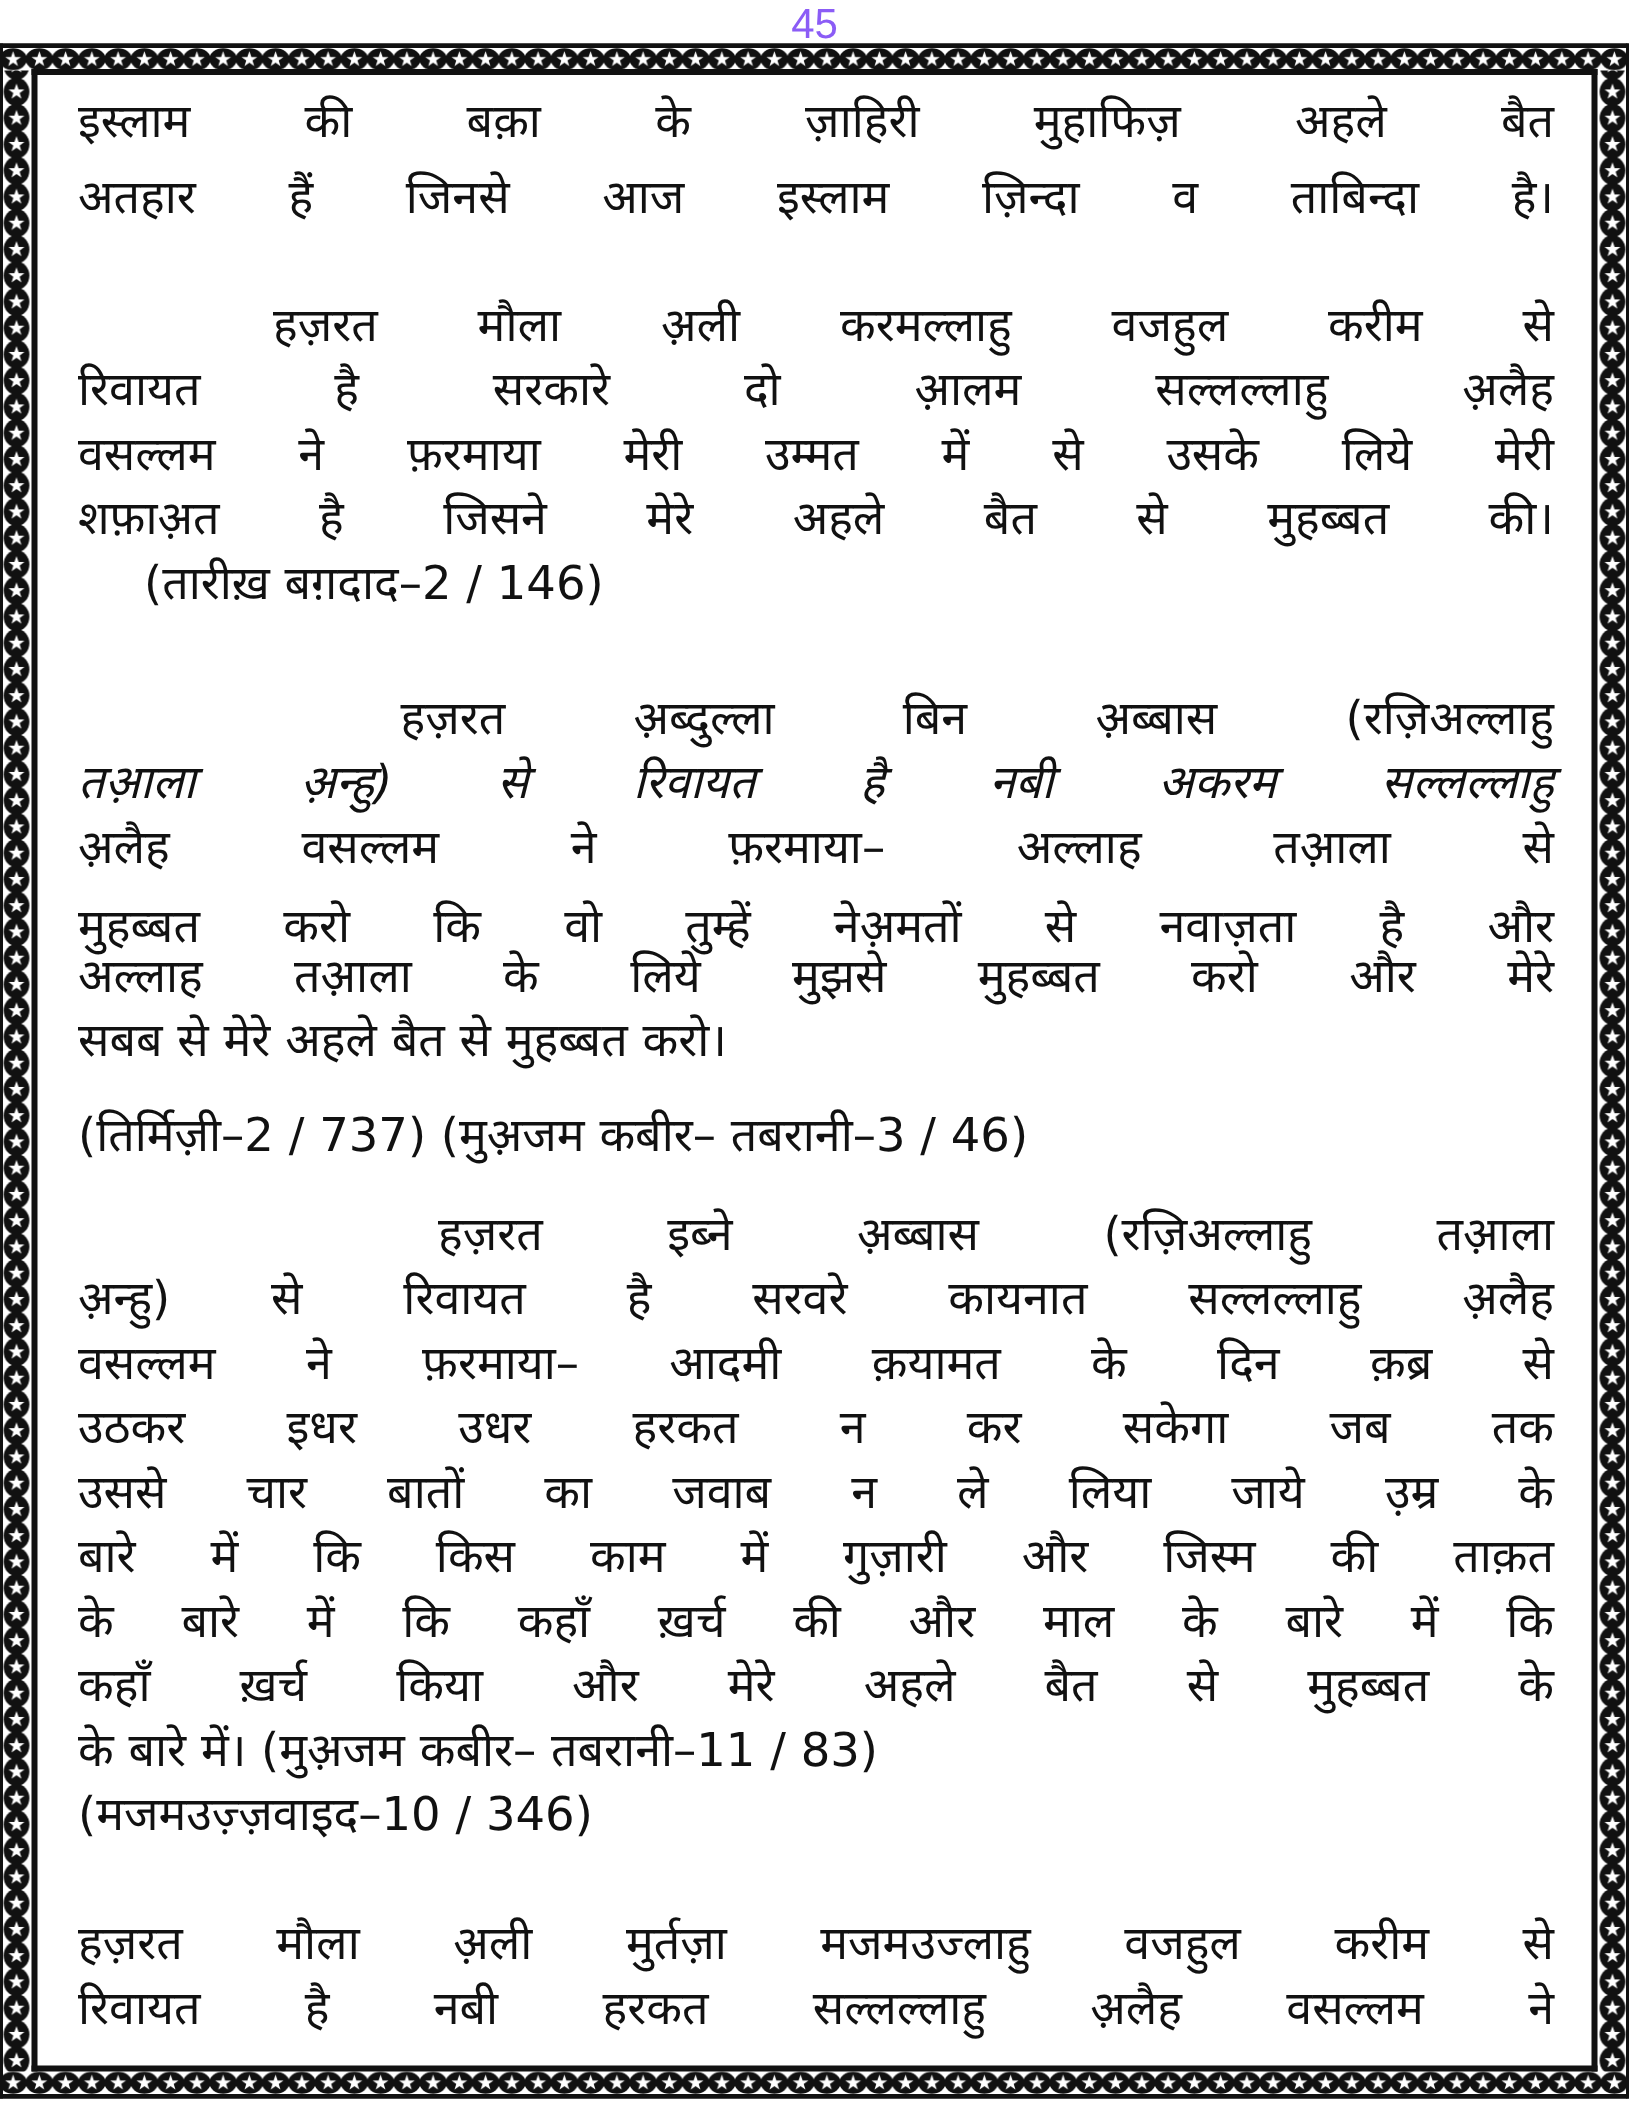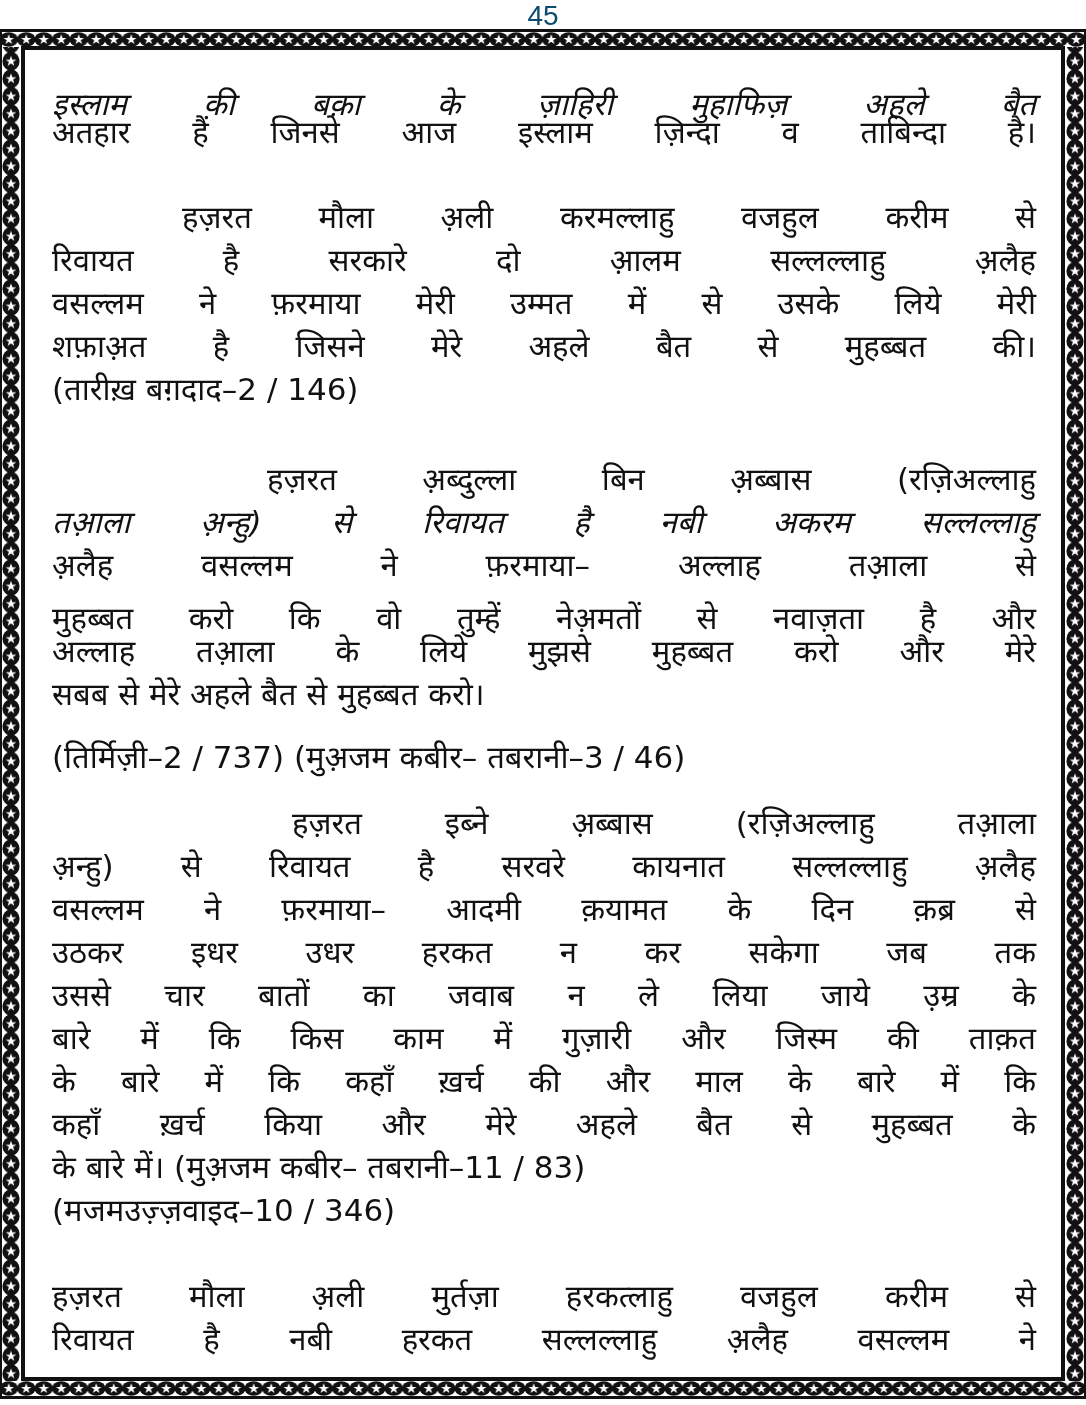--- a/index.html
+++ b/index.html
@@ -1,19 +1,19 @@
 <!DOCTYPE html>
 <html><head>
 <meta charset="utf-8">
 <style>
   html, body { margin: 0; padding: 0; background: #ffffff; }
   body { width: 1086px; height: 1405px; position: relative; overflow: hidden;
          font-family: "DejaVu Sans", "Liberation Sans", sans-serif; color: #111111; }
   .page-number { position: absolute; top: 2px; left: 0; width: 1086px; text-align: center;
-                 font-family: "Liberation Sans", "DejaVu Sans", sans-serif; font-size: 28px; line-height: 28px; color: #0c4a6e; }
+                 font-family: "Liberation Sans", "DejaVu Sans", sans-serif; font-size: 28px; line-height: 28px; color: #8b5cf6; }
   
   .frame-outer { position: absolute; left: 0; top: 29px; width: 1085px; height: 1370px;
                  border-top: 3px solid #111; border-bottom: 3px solid #111; box-sizing: border-box; }
   .chain-svg { position: absolute; display: block; }
   .content { position: absolute; left: 52px; top: 0; width: 984px; }
   .line { position: absolute; left: 0; width: 984px; height: 43px; font-size: 31px; line-height: 43px;
           white-space: nowrap; overflow: visible; }
   .line.justify { text-align: justify; text-align-last: justify; white-space: normal; }
   .line.left { text-align: left; }
 </style>
@@ -65,30 +65,30 @@
       <rect x="21" y="46" width="1044" height="4" fill="#111"></rect>
       <rect x="21" y="1377" width="1044" height="4" fill="#111"></rect>
       <rect x="21" y="46" width="4" height="1335" fill="#111"></rect>
       <rect x="1061" y="46" width="4" height="1335" fill="#111"></rect>
     </svg>
   </div>
 
   <div class="content">
 
     <div>
-      <div class="line justify" style="top:83px;font-style:italic;">इस्लाम की बक़ा के ज़ाहिरी मुहाफिज़ अहले बैत</div>
+      <div class="line justify" style="top:60px;">इस्लाम की बक़ा के ज़ाहिरी मुहाफिज़ अहले बैत</div>
       <div class="line justify" style="top:111px;">अतहार हैं जिनसे आज इस्लाम ज़िन्दा व ताबिन्दा है।</div>
     </div>
 
     <div>
       <div class="line justify" style="top:196px; left:130px; width:854px;">हज़रत मौला अ़ली करमल्लाहु वजहुल करीम से</div>
       <div class="line justify" style="top:239px;">रिवायत है सरकारे दो आ़लम सल्लल्लाहु अ़लैह</div>
       <div class="line justify" style="top:282px;">वसल्लम ने फ़रमाया मेरी उम्मत में से उसके लिये मेरी</div>
       <div class="line justify" style="top:325px;">शफ़ाअ़त है जिसने मेरे अहले बैत से मुहब्बत की।</div>
-      <div class="line left" style="top:368px;">(तारीख़ बग़दाद–2 / 146)</div>
+      <div class="line left" style="top:368px;margin-left:44px;">(तारीख़ बग़दाद–2 / 146)</div>
     </div>
 
     <div>
       <div class="line justify" style="top:458px; left:215px; width:769px;">हज़रत अ़ब्दुल्ला बिन अ़ब्बास (रज़िअल्लाहु</div>
       <div class="line justify" style="top:501px;font-style:italic;">तआ़ला अ़न्हु) से रिवायत है नबी अकरम सल्लल्लाहु</div>
       <div class="line justify" style="top:544px;">अ़लैह वसल्लम ने फ़रमाया– अल्लाह तआ़ला से</div>
       <div class="line justify" style="top:597px;">मुहब्बत करो कि वो तुम्हें नेअ़मतों से नवाज़ता है और</div>
       <div class="line justify" style="top:630px;">अल्लाह तआ़ला के लिये मुझसे मुहब्बत करो और मेरे</div>
       <div class="line left" style="top:673px;">सबब से मेरे अहले बैत से मुहब्बत करो।</div>
       <div class="line left" style="top:716px;margin-top:20px;">(तिर्मिज़ी–2 / 737) (मुअ़जम कबीर– तबरानी–3 / 46)</div>
@@ -101,18 +101,18 @@
       <div class="line justify" style="top:931px;">उठकर इधर उधर हरकत न कर सकेगा जब तक</div>
       <div class="line justify" style="top:974px;">उससे चार बातों का जवाब न ले लिया जाये उ़म्र के</div>
       <div class="line justify" style="top:1017px;">बारे में कि किस काम में गुज़ारी और जिस्म की ताक़त</div>
       <div class="line justify" style="top:1060px;">के बारे में कि कहाँ ख़र्च की और माल के बारे में कि</div>
       <div class="line justify" style="top:1103px;">कहाँ ख़र्च किया और मेरे अहले बैत से मुहब्बत के</div>
       <div class="line left" style="top:1146px;">के बारे में। (मुअ़जम कबीर– तबरानी–11 / 83)</div>
       <div class="line left" style="top:1189px;">(मजमउज़्ज़वाइद–10 / 346)</div>
     </div>
 
     <div>
-      <div class="line justify" style="top:1275px;">हज़रत मौला अ़ली मुर्तज़ा हरकत्लाहु वजहुल करीम से</div>
+      <div class="line justify" style="top:1275px;">हज़रत मौला अ़ली मुर्तज़ा मजमउज्लाहु वजहुल करीम से</div>
       <div class="line justify" style="top:1318px;">रिवायत है नबी हरकत सल्लल्लाहु अ़लैह वसल्लम ने</div>
     </div>
 
   </div>
 </div>
 
 </body></html>

